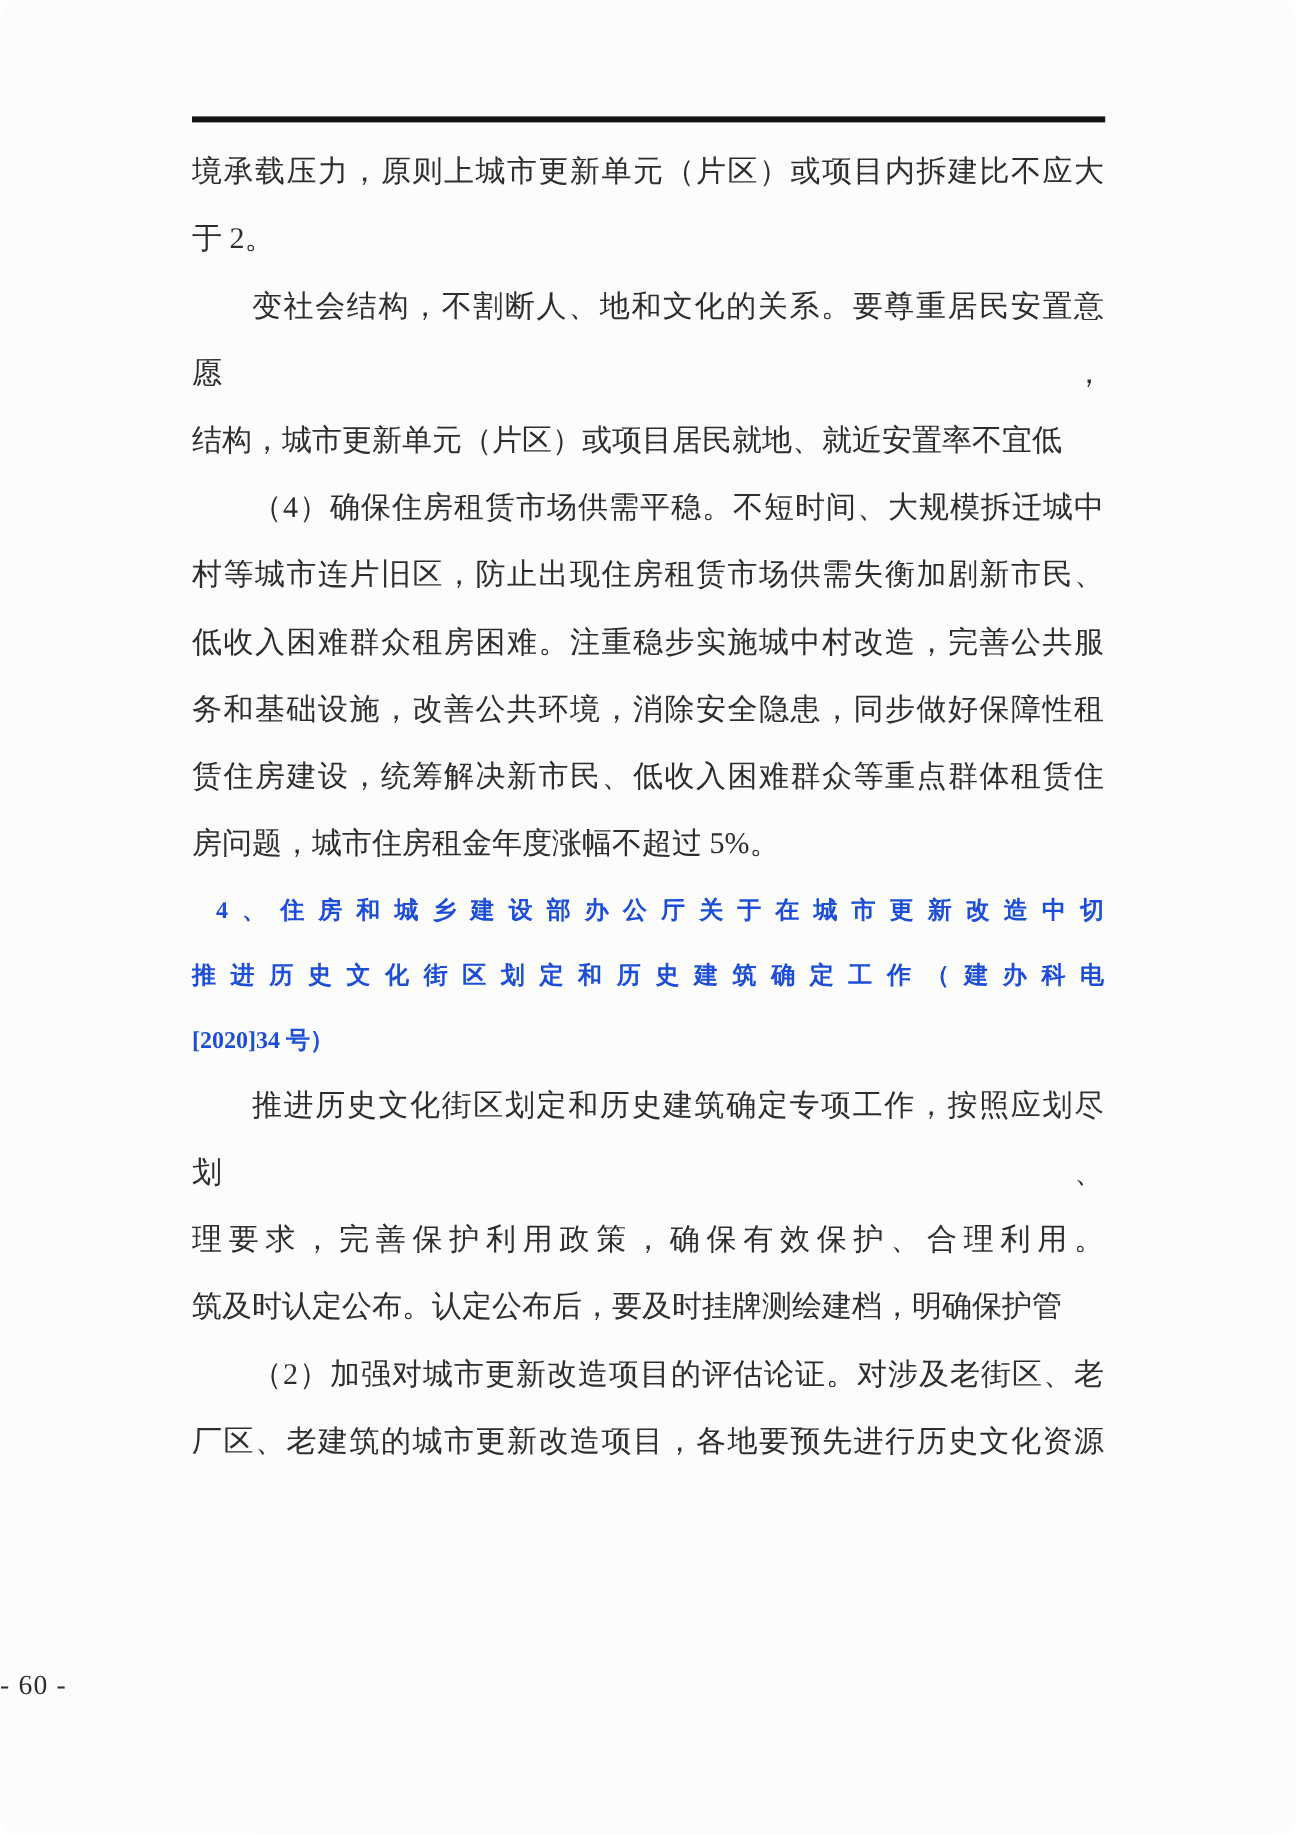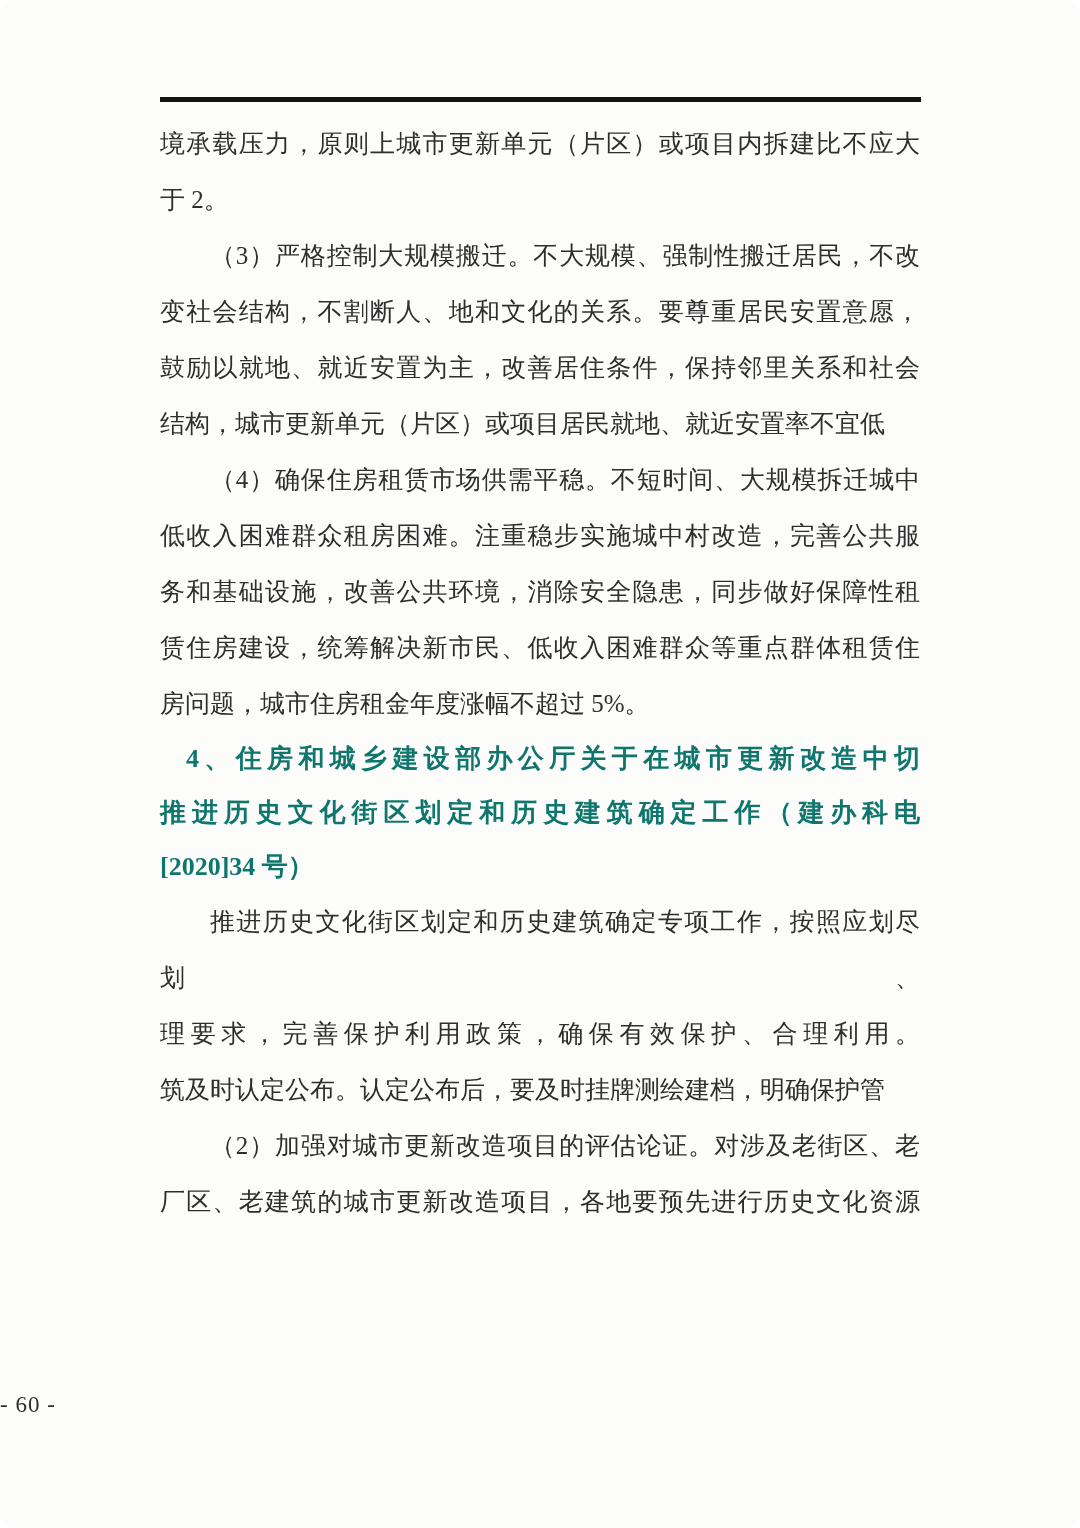--- a/index.html
+++ b/index.html
@@ -41,24 +41,24 @@
   }
   
   .para.ends .line:last-child {
     text-align-last: left;
   }
   
   .para.indent .line:first-child {
     text-indent: 2em;
   }
   .para.heading .line {
-    font-size: 26px;
+    font-size: 20px;
     line-height: 54px;
     font-weight: 700;
-    color: #0f766e;
+    color: #1d4ed8;
   }
   .para.heading .line:first-child {
     text-indent: 1em;
   }
   .footer {
     position: absolute;
     left: 0;
     top: 1392px;
     width: 100%;
     text-align: left;
@@ -73,27 +73,26 @@
 <body>
 
 <div class="page">
   <div class="header-rule"></div>
   <main class="doc" id="doc">
       <div class="para body ends">
         <div class="line">境承载压力，原则上城市更新单元（片区）或项目内拆建比不应大</div>
         <div class="line">于 2。</div>
       </div>
       <div class="para body indent ends">
-        <div class="line">（3）严格控制大规模搬迁。不大规模、强制性搬迁居民，不改</div>
         <div class="line">变社会结构，不割断人、地和文化的关系。要尊重居民安置意愿，</div>
-        <div class="line">鼓励以就地、就近安置为主，改善居住条件，保持邻里关系和社会</div>
         <div class="line">结构，城市更新单元（片区）或项目居民就地、就近安置率不宜低</div>
       </div>
       <div class="para body indent ends">
         <div class="line">（4）确保住房租赁市场供需平稳。不短时间、大规模拆迁城中</div>
+        <div class="line">村等城市连片旧区，防止出现住房租赁市场供需失衡加剧新市民、</div>
         <div class="line">低收入困难群众租房困难。注重稳步实施城中村改造，完善公共服</div>
         <div class="line">务和基础设施，改善公共环境，消除安全隐患，同步做好保障性租</div>
         <div class="line">赁住房建设，统筹解决新市民、低收入困难群众等重点群体租赁住</div>
         <div class="line">房问题，城市住房租金年度涨幅不超过 5%。</div>
       </div>
       <div class="para heading indent ends">
         <div class="line">4、住房和城乡建设部办公厅关于在城市更新改造中切</div>
         <div class="line">推进历史文化街区划定和历史建筑确定工作（建办科电</div>
         <div class="line">[2020]34 号）</div>
       </div>

